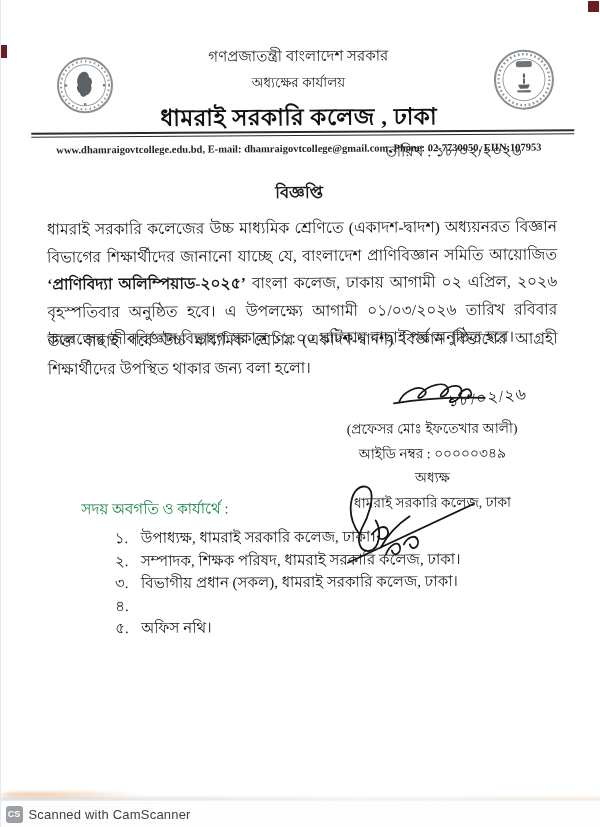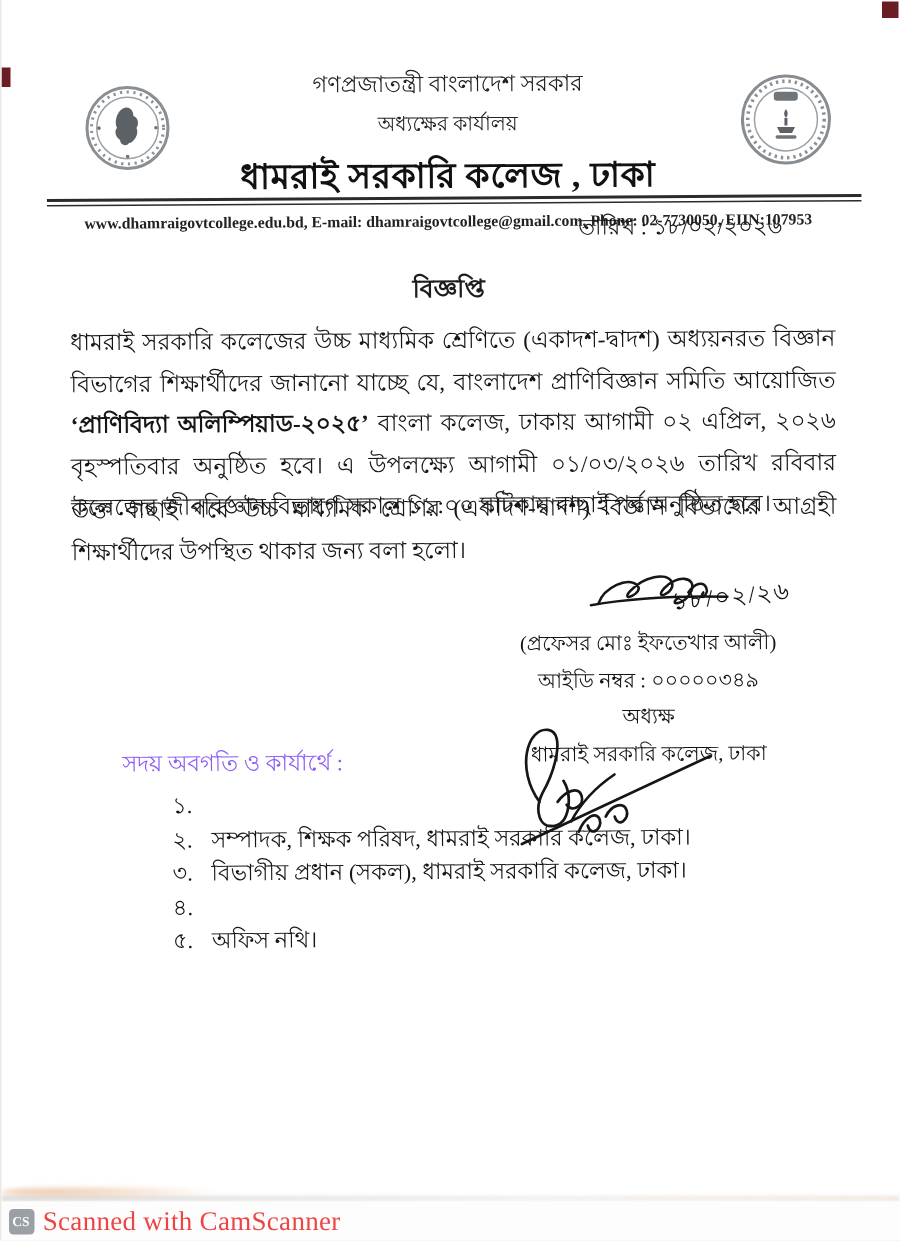--- a/index.html
+++ b/index.html
@@ -37,40 +37,40 @@
   
   .sign-scribble-1 { position:absolute; top:376px; left:388px; }
   .sign-date { position:absolute; top:386px; left:447px; font-size:16px; color:#111;
                transform:rotate(-5deg); letter-spacing:1px; white-space:nowrap; }
   .sign-block { position:absolute; top:416px; left:322px; width:218px; text-align:center;
                 font-size:13.8px; line-height:1.5; color:#141414; }
   .sign-block .line { margin-top:4px; }
   .sign-scribble-2 { position:absolute; top:473px; left:324px; }
 
   
-  .dist-heading { position:absolute; top:496px; left:80px; font-size:15px; color:#8b5cf6; }
+  .dist-heading { position:absolute; top:496px; left:80px; font-size:15px; color:#15803d; }
   .dist-list { position:absolute; top:526px; left:113px; list-style:none; }
   .dist-item { display:flex; font-size:15px; line-height:22.5px; color:#161616; }
   .dist-num  { width:26px; flex:0 0 26px; }
 
   
   .artifact-tr   { position:absolute; top:1px;  right:1px; width:11px; height:11px; background:#6b1d24; }
   .artifact-left { position:absolute; top:45px; left:0;    width:6px;  height:13px; background:#6b1d24; }
   .edge-shadow   { position:absolute; bottom:26px; left:0; width:100%; height:4px;
                    background:linear-gradient(to right, rgba(120,110,100,.22), rgba(160,150,140,.12) 60%, rgba(190,140,90,.18)); filter:blur(1px); }
   .smudge-orange { position:absolute; bottom:28px; left:0; width:150px; height:9px; border-radius:50%;
                    background:radial-gradient(ellipse at 20% 50%, rgba(214,130,60,.45), rgba(214,130,60,0) 70%); filter:blur(1.5px); }
 
   
   .scanbar { position:absolute; bottom:0; left:0; width:100%; height:26px; background:#fdfdfd;
              display:flex; align-items:center; gap:6px; padding-left:5px;
-             font-family:Liberation Serif, serif; }
+             font-family:Liberation Sans, sans-serif; }
   .cs-icon { width:17px; height:17px; background:#9aa0a6; color:#fff; border-radius:3px;
              font-size:9px; font-weight:bold; display:flex; align-items:center; justify-content:center; }
-  .cs-text { font-size:18px; color:#ef4444; letter-spacing:.2px; }
+  .cs-text { font-size:13px; color:#404040; letter-spacing:.2px; }
 </style>
 </head>
 <body>
 
 <div class="page">
   <div class="doc">
 
     <div class="header">
       <div class="govt-line">গণপ্রজাতন্ত্রী বাংলাদেশ সরকার</div>
       <div class="office-line">অধ্যক্ষের কার্যালয়</div>
@@ -141,20 +141,21 @@
           <path d="M22 90 L148 32"></path>
           <path d="M60 82 C64 72 72 68 74 74 C76 80 68 86 66 78 M78 72 C82 64 90 62 92 68 C94 74 86 80 84 72"></path>
         </g>
       </svg>
     </div>
 
     <div class="dist-heading">সদয় অবগতি ও কার্যার্থে :</div>
     <ul class="dist-list">
       <li class="dist-item">
         <span class="dist-num">১.</span>
+        <span>উপাধ্যক্ষ, ধামরাই সরকারি কলেজ, ঢাকা।</span>
       </li>
       <li class="dist-item">
         <span class="dist-num">২.</span>
         <span>সম্পাদক, শিক্ষক পরিষদ, ধামরাই সরকারি কলেজ, ঢাকা।</span>
       </li>
       <li class="dist-item">
         <span class="dist-num">৩.</span>
         <span>বিভাগীয় প্রধান (সকল), ধামরাই সরকারি কলেজ, ঢাকা।</span>
       </li>
       <li class="dist-item">

